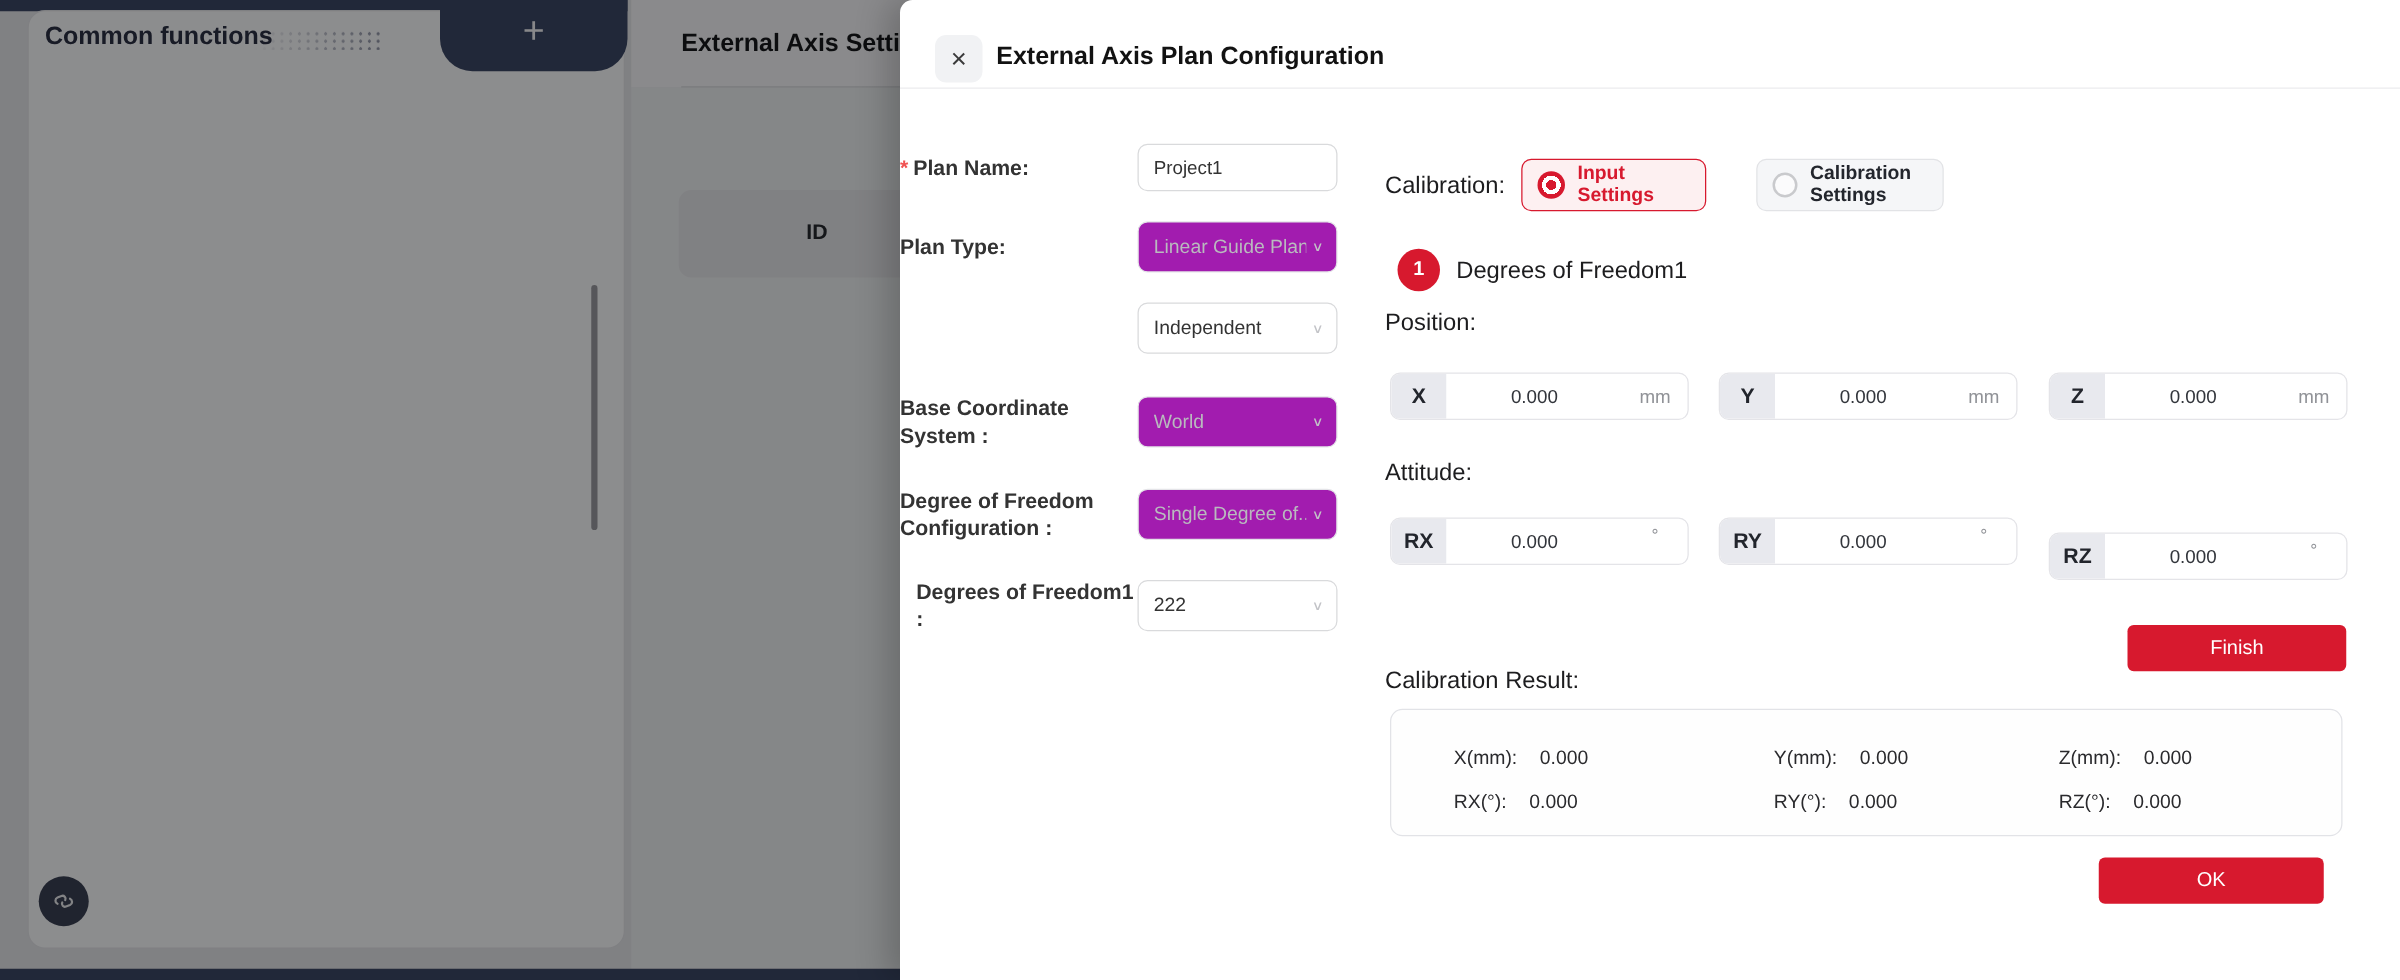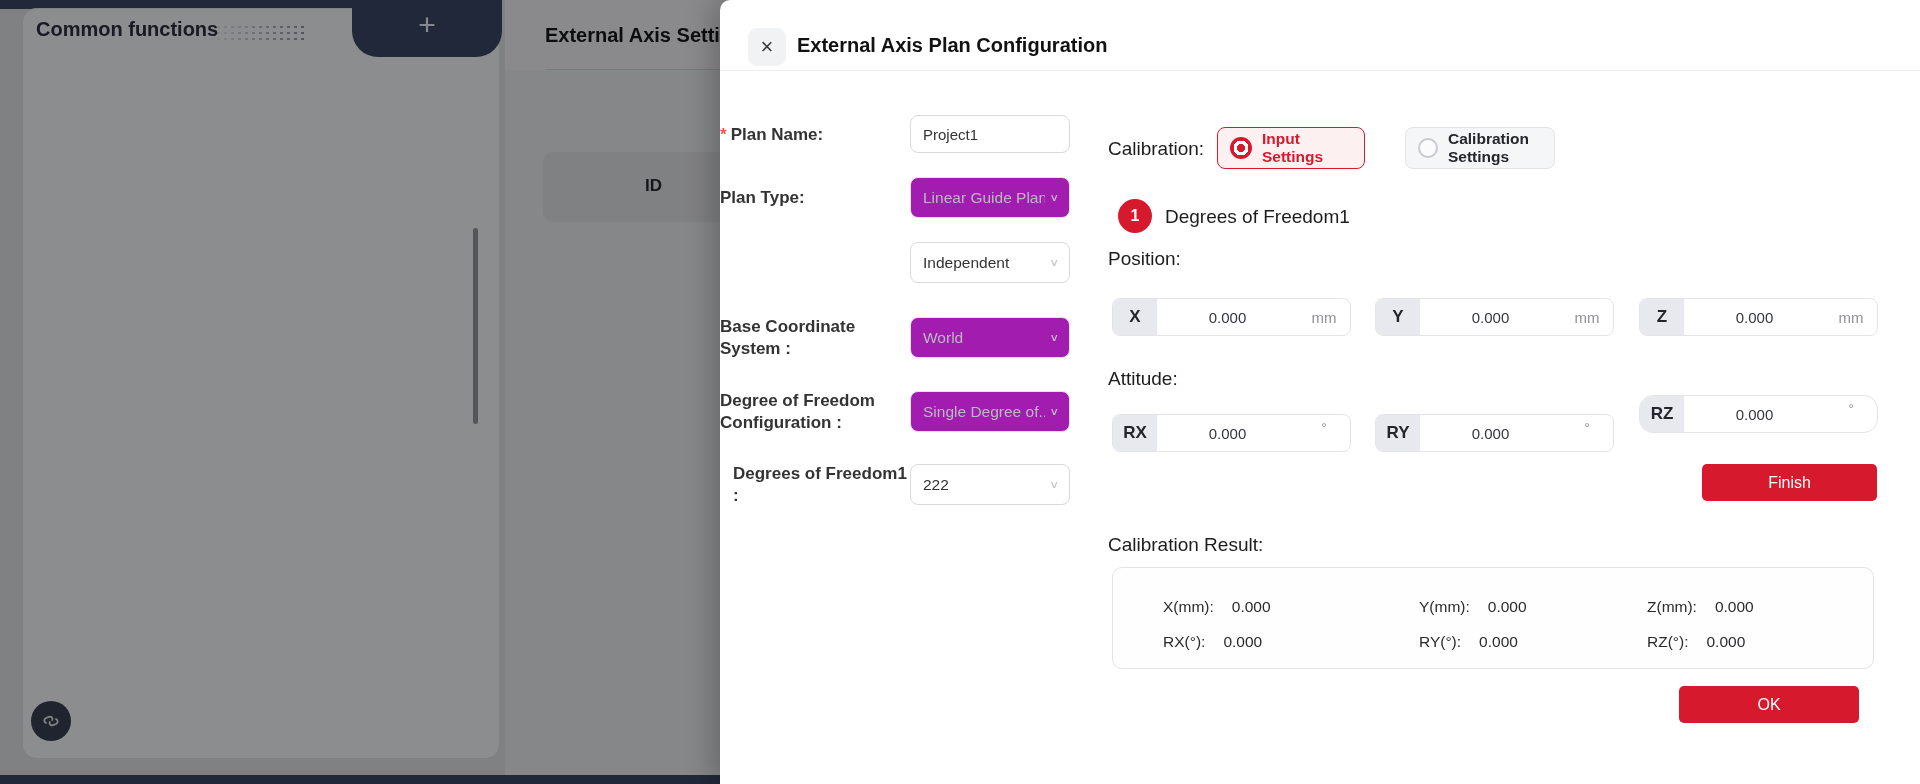--- a/index.html
+++ b/index.html
@@ -275,29 +275,29 @@
           <span class="unit-deg">°</span>
         </div>
     </div>
     <div class="abs axis-group" style="left:655px;top:414px;">
       <div class="axis-cell">RY</div>
       <div class="axis-val">0.000</div>
       <div class="axis-unit">
           <span class="unit-deg">°</span>
         </div>
     </div>
-    <div class="abs axis-group" style="left:919px;top:395px;border-radius:14px;">
+    <div class="abs axis-group" style="left:919px;top:426px;">
       <div class="axis-cell">RZ</div>
       <div class="axis-val">0.000</div>
       <div class="axis-unit">
           <span class="unit-deg">°</span>
         </div>
     </div>
 
-    <div class="abs red-btn" style="left:982px;top:464px;width:175px;height:37px;">Finish</div>
+    <div class="abs red-btn" style="left:982px;top:500px;width:175px;height:37px;">Finish</div>
 
     <div class="abs side-label" style="left:388px;top:534px;text-align:center;">Calibration Result:</div>
 
     <div class="abs result-box">
       <div class="res-cell">
           <span>X(mm):</span>
           <span class="v">0.000</span>
         </div>
       <div class="res-cell">
           <span>Y(mm):</span>

